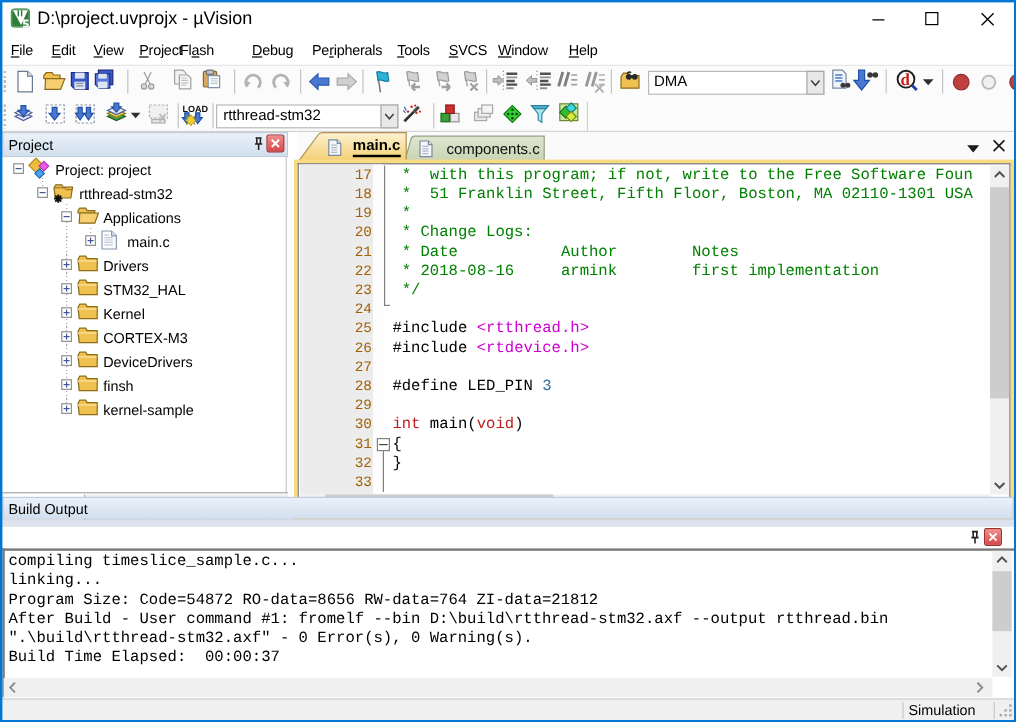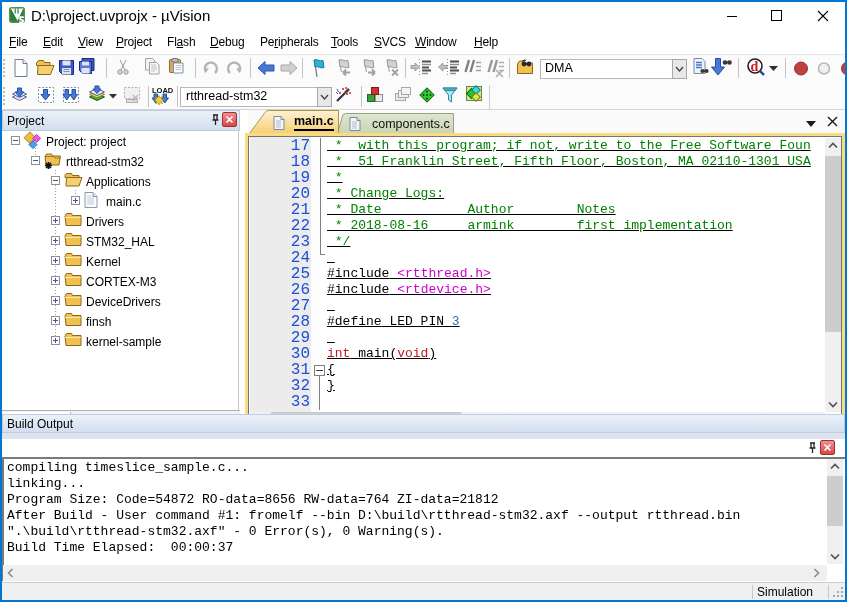--- a/index.html
+++ b/index.html
@@ -26,23 +26,23 @@
 .ebox i { position:absolute; left:1px; top:3px; width:5px; height:1px; background:#405896; }
 .ebox.plus b { position:absolute; left:3px; top:1px; width:1px; height:5px; background:#405896; }
 #proj-tabs { left:2px; top:410px; width:238px; height:26px; background:#f2f2f2; border-top:1px solid #b0b0b0; font-size:12px; }
 
 #edit-tabbar { left:248px; top:110px; width:599px; height:24px; background:#fafafa; }
 #edit-frame { left:245px; top:133px; width:600px; height:300px; background:#f8dc82; }
 #edit-inner { left:248px; top:136px; width:594px; height:293px; background:#fff; border:1px solid #747474; border-bottom:1px solid #9a9a9a; }
 #gutter { left:250px; top:137px; width:61px; height:275px; background:#ececec; }
 #foldcol { left:311px; top:137px; width:8px; height:275px; background:#fdfdfd; }
 #lnums { left:0; top:0; width:847px; height:0; }
-.lnum { position:absolute; right:537px; font-size:16px; line-height:16px; font-family:"Liberation Mono",monospace; color:#1d4ed8; }
+.lnum { position:absolute; right:537px; font-size:12px; line-height:16px; font-family:"Liberation Mono",monospace; color:#a16207; }
 #code { left:327px; top:138px; width:498px; height:274px; font-size:13px; line-height:16px; overflow:hidden; }
-#code div { height:16px; white-space:pre;text-decoration:underline; }
+#code div { height:16px; white-space:pre; }
 .cg { color:#008000; } .cp { color:#000000; } .cm { color:#cc00cc; }
 .ck { color:#b91c1c; } .cn { color:#3a6f9f; }
 
 .sb { position:absolute; background:#f0f0f0; }
 .sb-thumb { position:absolute; background:#cdcdcd; }
 
 #bo-head { left:2px; top:414px; width:843px; height:19px;
   background:linear-gradient(#eaf1fa,#d2dfee); border:1px solid #c0ccdc; font-size:12px; }
 #bo-body { left:2px; top:457px; width:843px; height:124px; background:#fff; border-left:2px solid #7a7a7a; border-top:2px solid #7a7a7a; }
 #bo-text { left:7px; top:460px; font-size:13px; line-height:16px; white-space:pre; color:#000; }
@@ -68,21 +68,21 @@
  <line x1="17" y1="16.5" x2="27" y2="16.5" stroke="#000" stroke-width="1"></line>
  <rect x="61.5" y="10.5" width="10" height="10" fill="none" stroke="#000" stroke-width="1"></rect>
  <path d="M108 11 L118 21 M118 11 L108 21" stroke="#000" stroke-width="1.1"></path>
 </svg>
 
 <div class="abs" id="menubar">
  <span class="mi" style="left:9px"><u>F</u>ile</span>
  <span class="mi" style="left:43px"><u>E</u>dit</span>
  <span class="mi" style="left:78px"><u>V</u>iew</span>
  <span class="mi" style="left:116px"><u>P</u>roject</span>
- <span class="mi" style="left:167px">Fl<u>a</u>sh</span>
+ <span class="mi" style="left:150px">Fl<u>a</u>sh</span>
  <span class="mi" style="left:210px"><u>D</u>ebug</span>
  <span class="mi" style="left:260px">Pe<u>r</u>ipherals</span>
  <span class="mi" style="left:331px"><u>T</u>ools</span>
  <span class="mi" style="left:374px"><u>S</u>VCS</span>
  <span class="mi" style="left:415px"><u>W</u>indow</span>
  <span class="mi" style="left:474px"><u>H</u>elp</span>
 </div>
 
 <div class="abs" id="toolbar"></div>
 <div class="grip" style="top:59px"></div>

